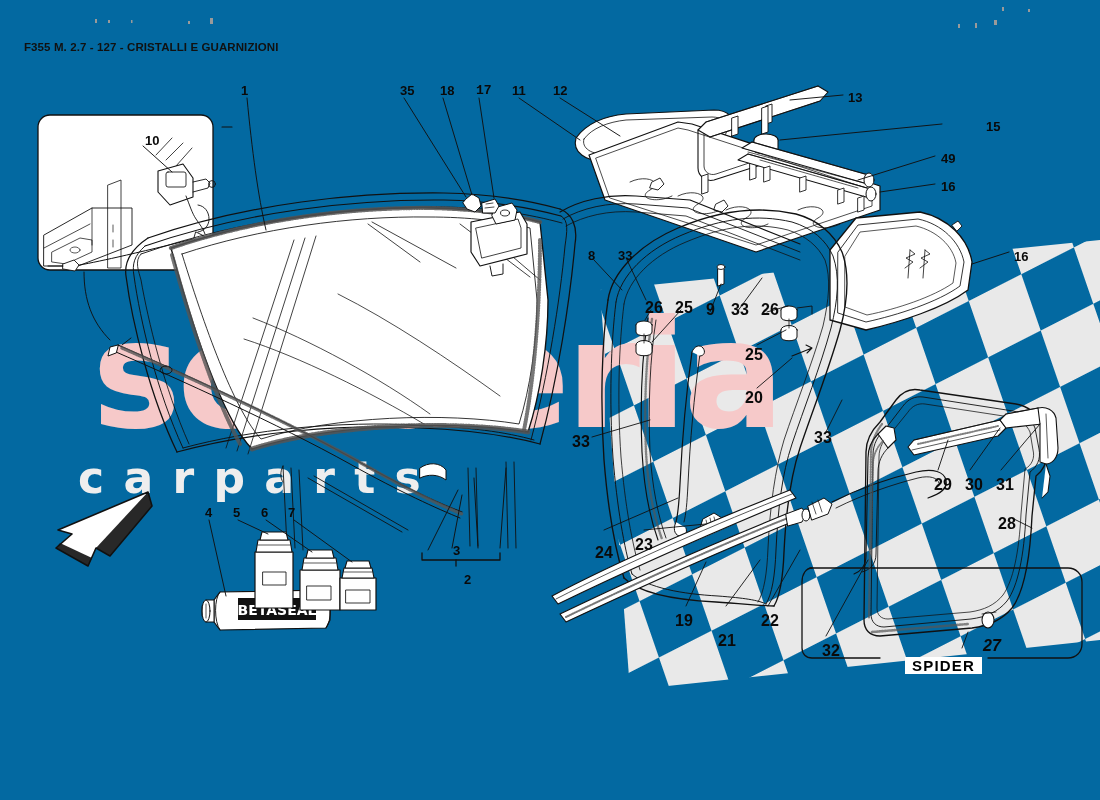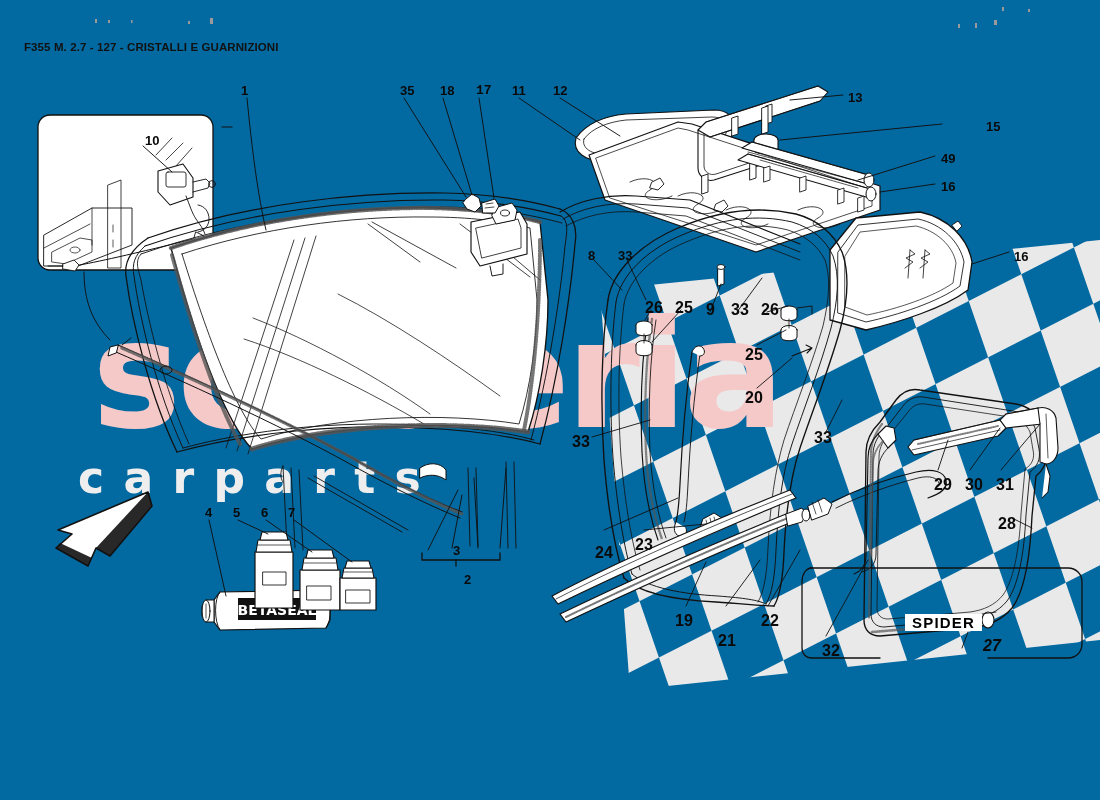--- a/index.html
+++ b/index.html
@@ -495,15 +495,15 @@
   <div class="cal" style="left:233px;top:506px;">5</div>
   <div class="cal" style="left:261px;top:506px;">6</div>
   <div class="cal" style="left:288px;top:506px;">7</div>
   <div class="cal sm" style="left:934px;top:477px;">29</div>
   <div class="cal sm" style="left:965px;top:477px;">30</div>
   <div class="cal sm" style="left:996px;top:477px;">31</div>
   <div class="cal sm" style="left:998px;top:516px;">28</div>
   <div class="cal sm" style="left:822px;top:643px;">32</div>
   <div class="cal sm" style="left:983px;top:638px;font-style:italic;">27</div>
 
-  <div class="boxlabel" style="left:905px;top:614px;">SPIDER</div>
+  <div class="boxlabel" style="left:905px;top:657px;">SPIDER</div>
 
 </div>
 
 </body></html>

